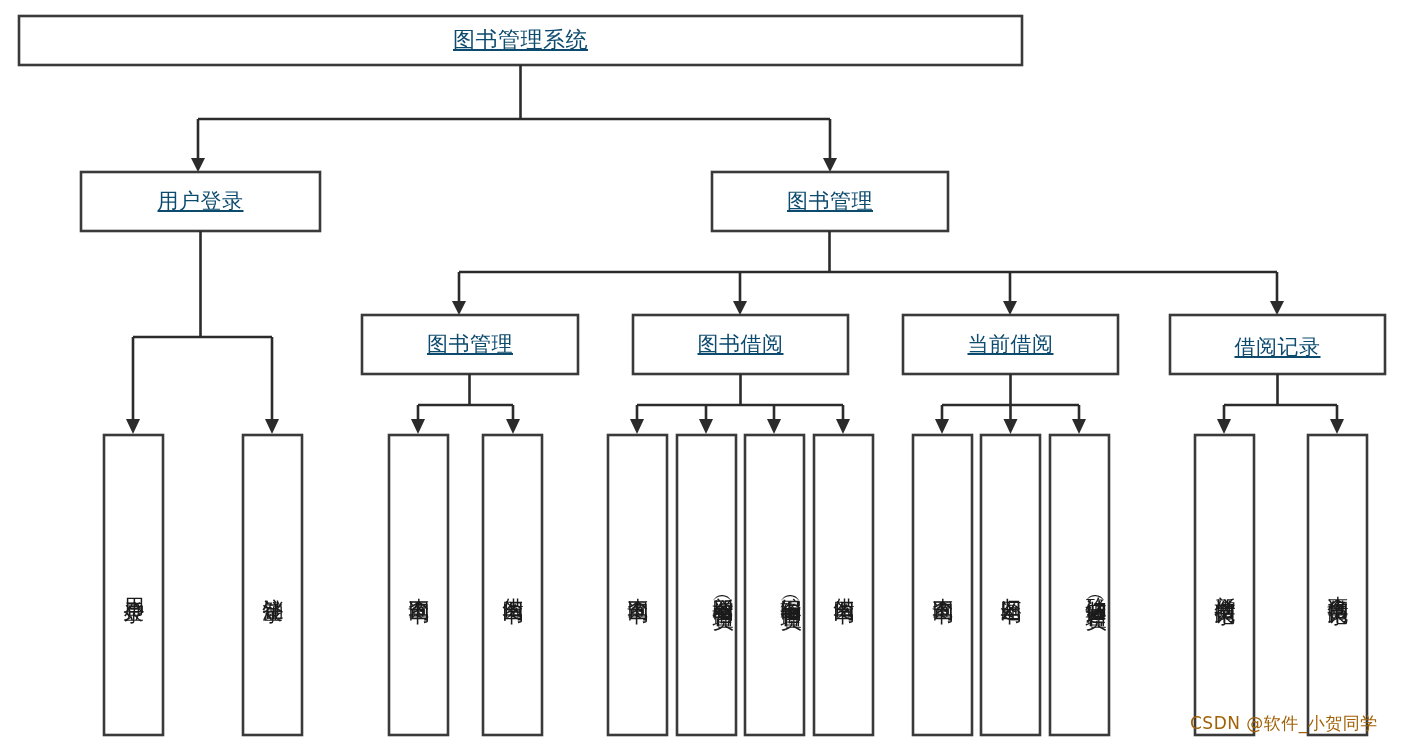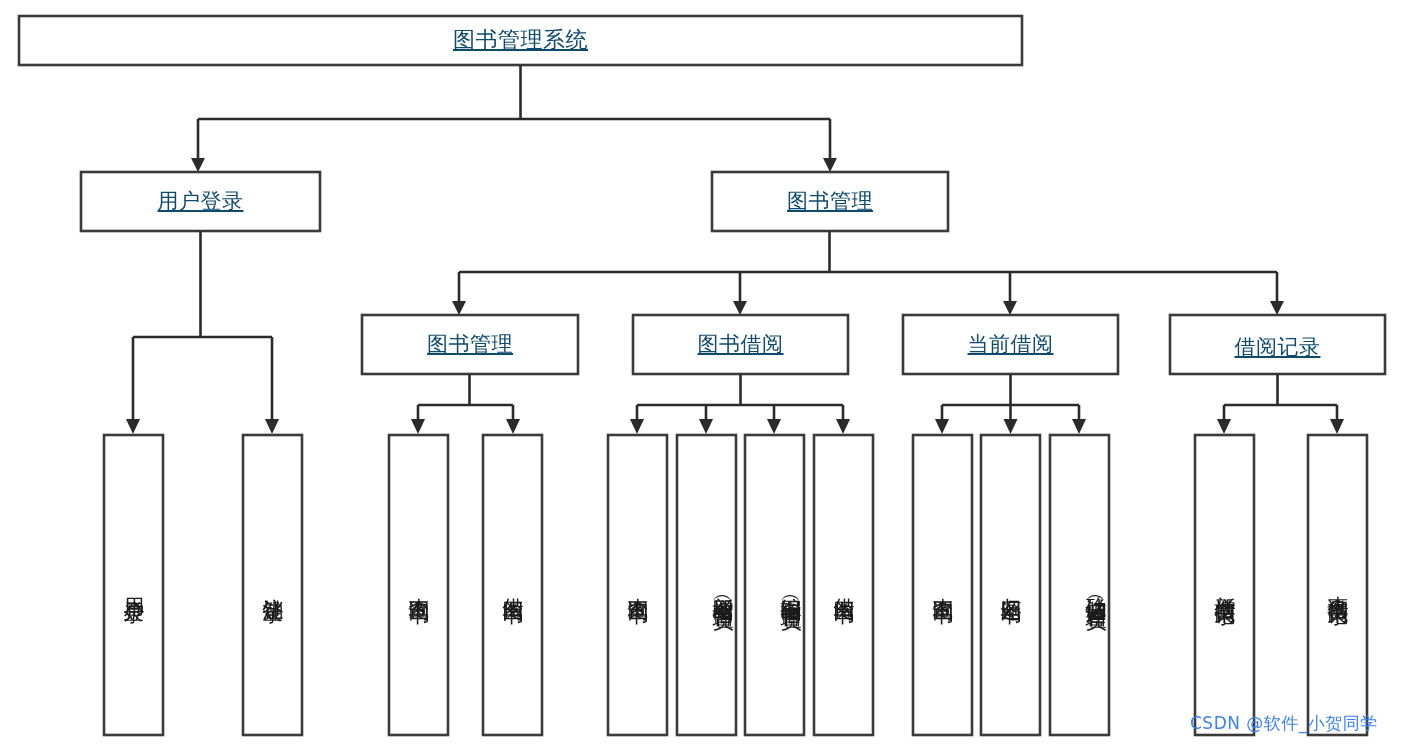--- a/index.html
+++ b/index.html
@@ -79,21 +79,21 @@
     font-size: 21px;
     color: #1b1b1b;
     line-height: 1.28;
     letter-spacing: 2px;
     pointer-events: none;
     text-align: center;
   }
   .watermark {
     position: absolute;
     font-size: 17px;
-    color: #3b82f6;
+    color: #a16207;
     letter-spacing: 0.5px;
     white-space: nowrap;
     user-select: none;
   }
 </style>
 </head>
 <body>
 
 <div id="diagram-root">
 

